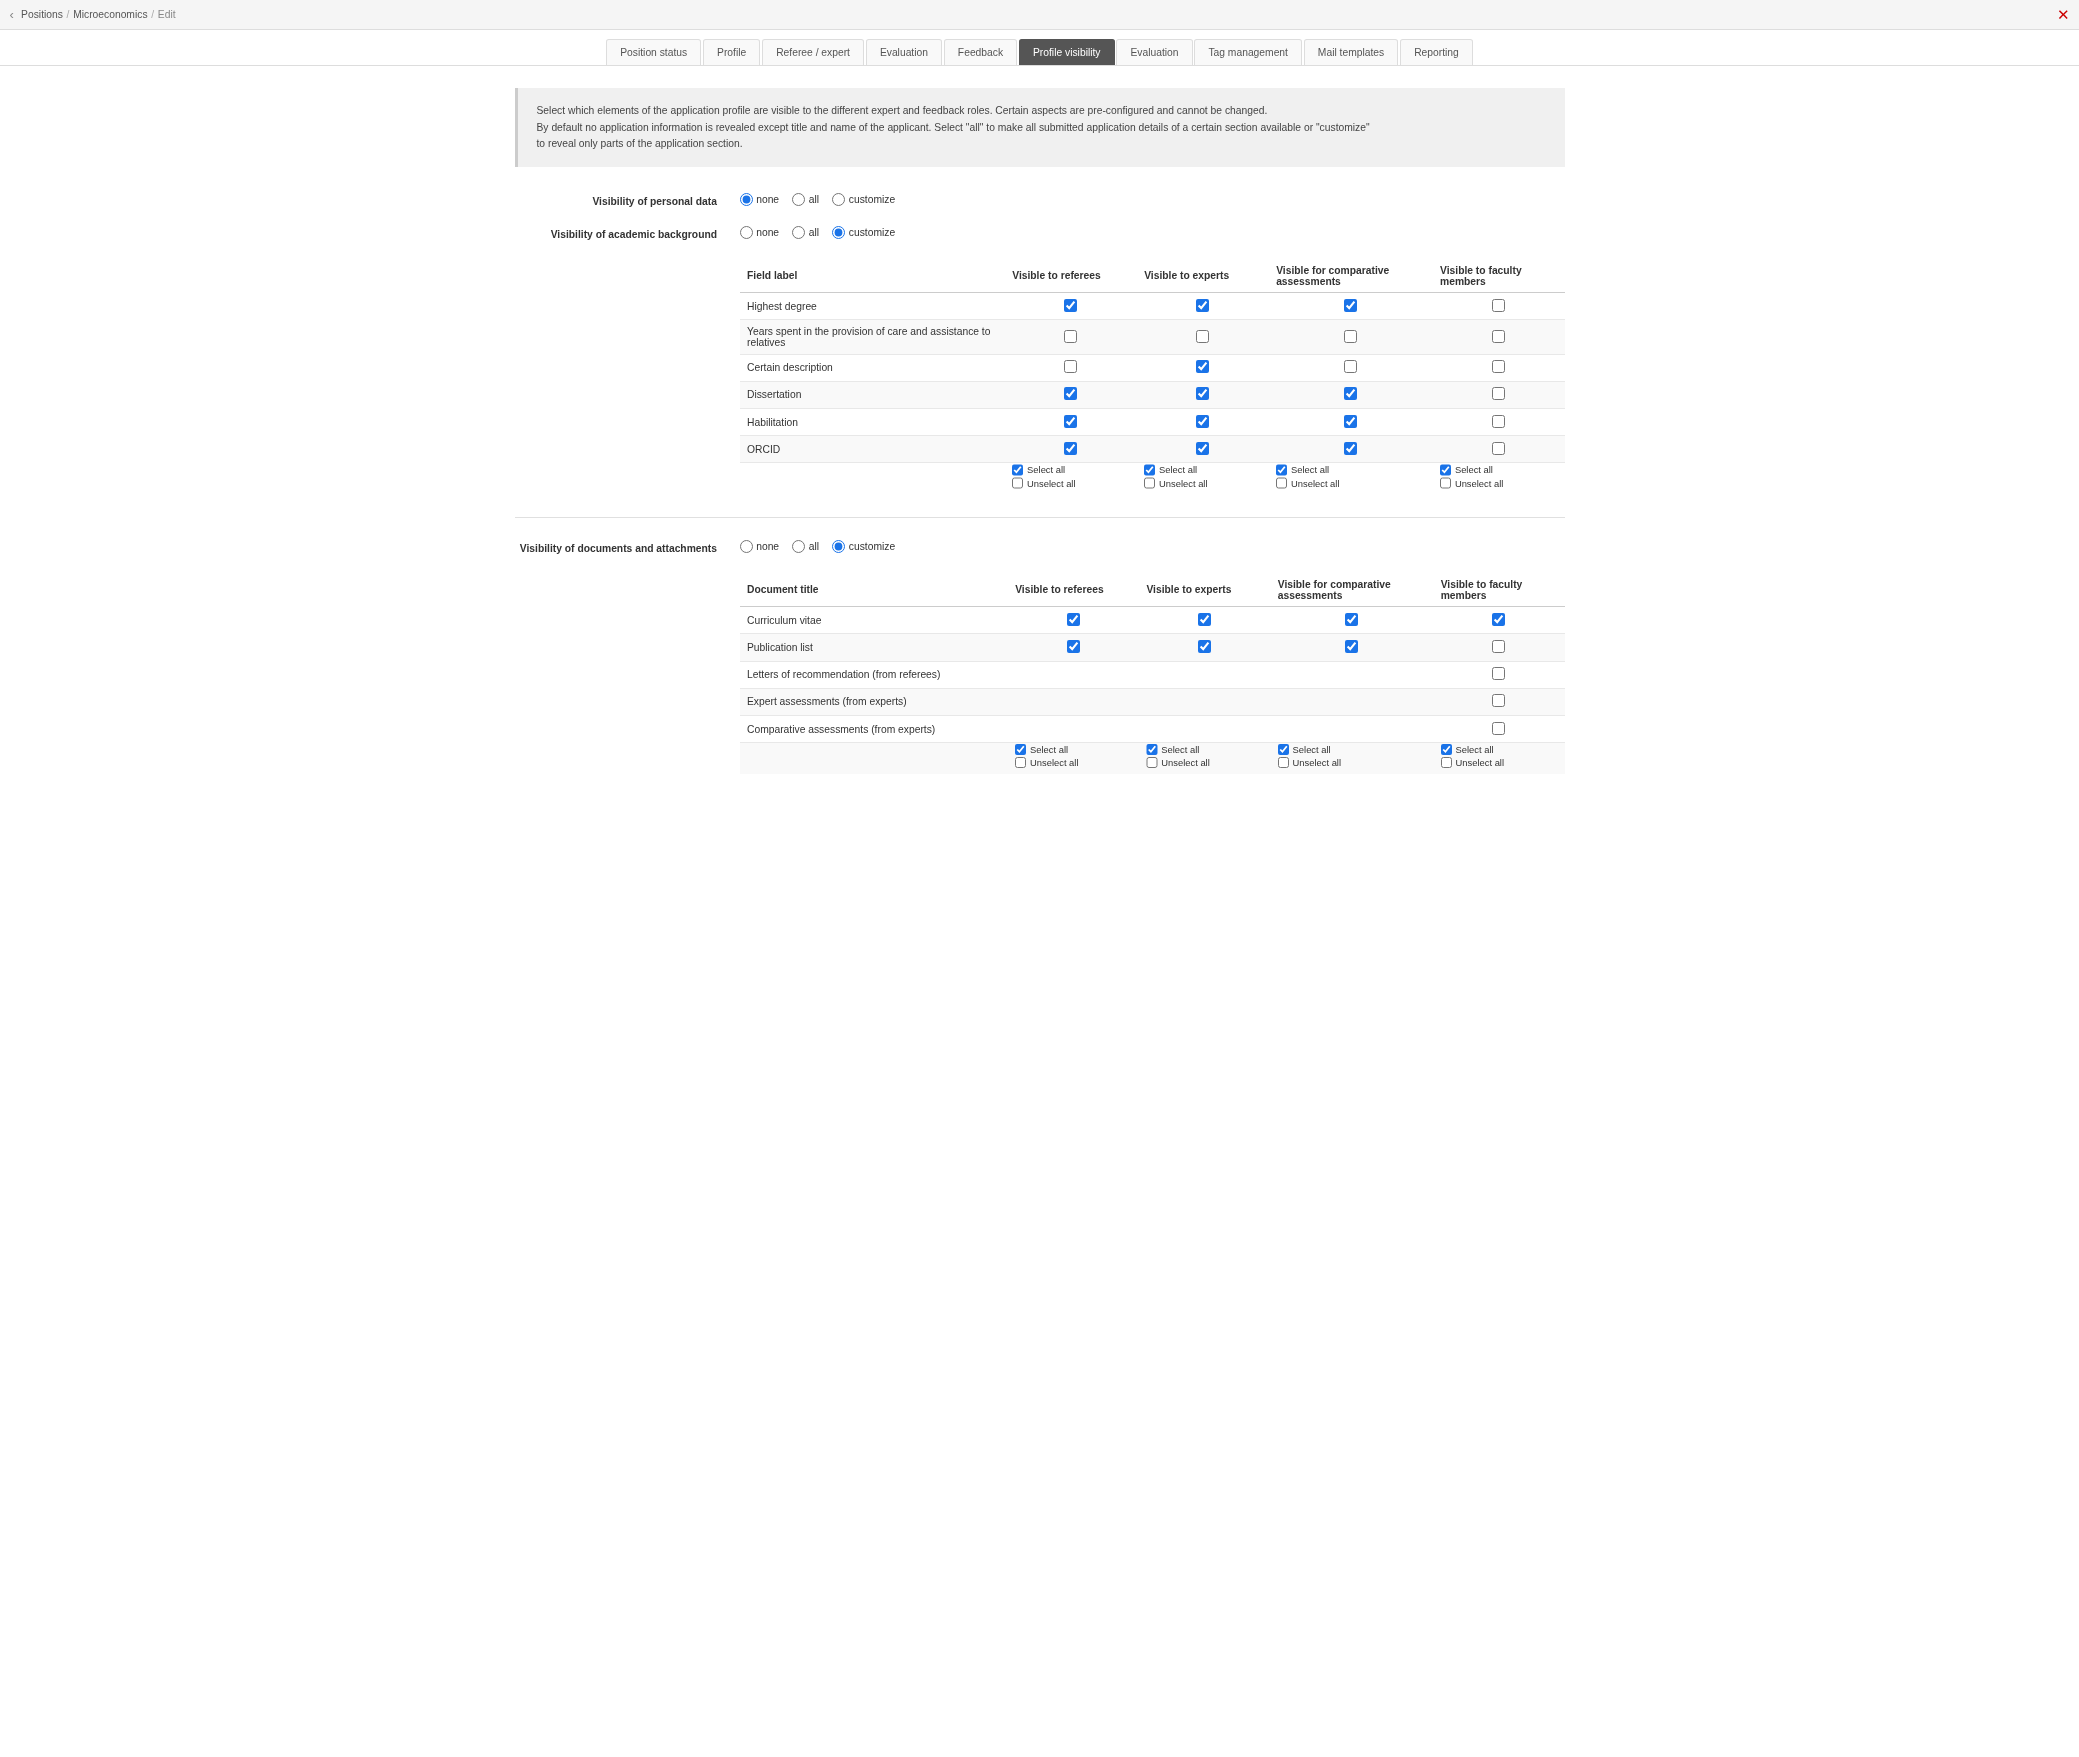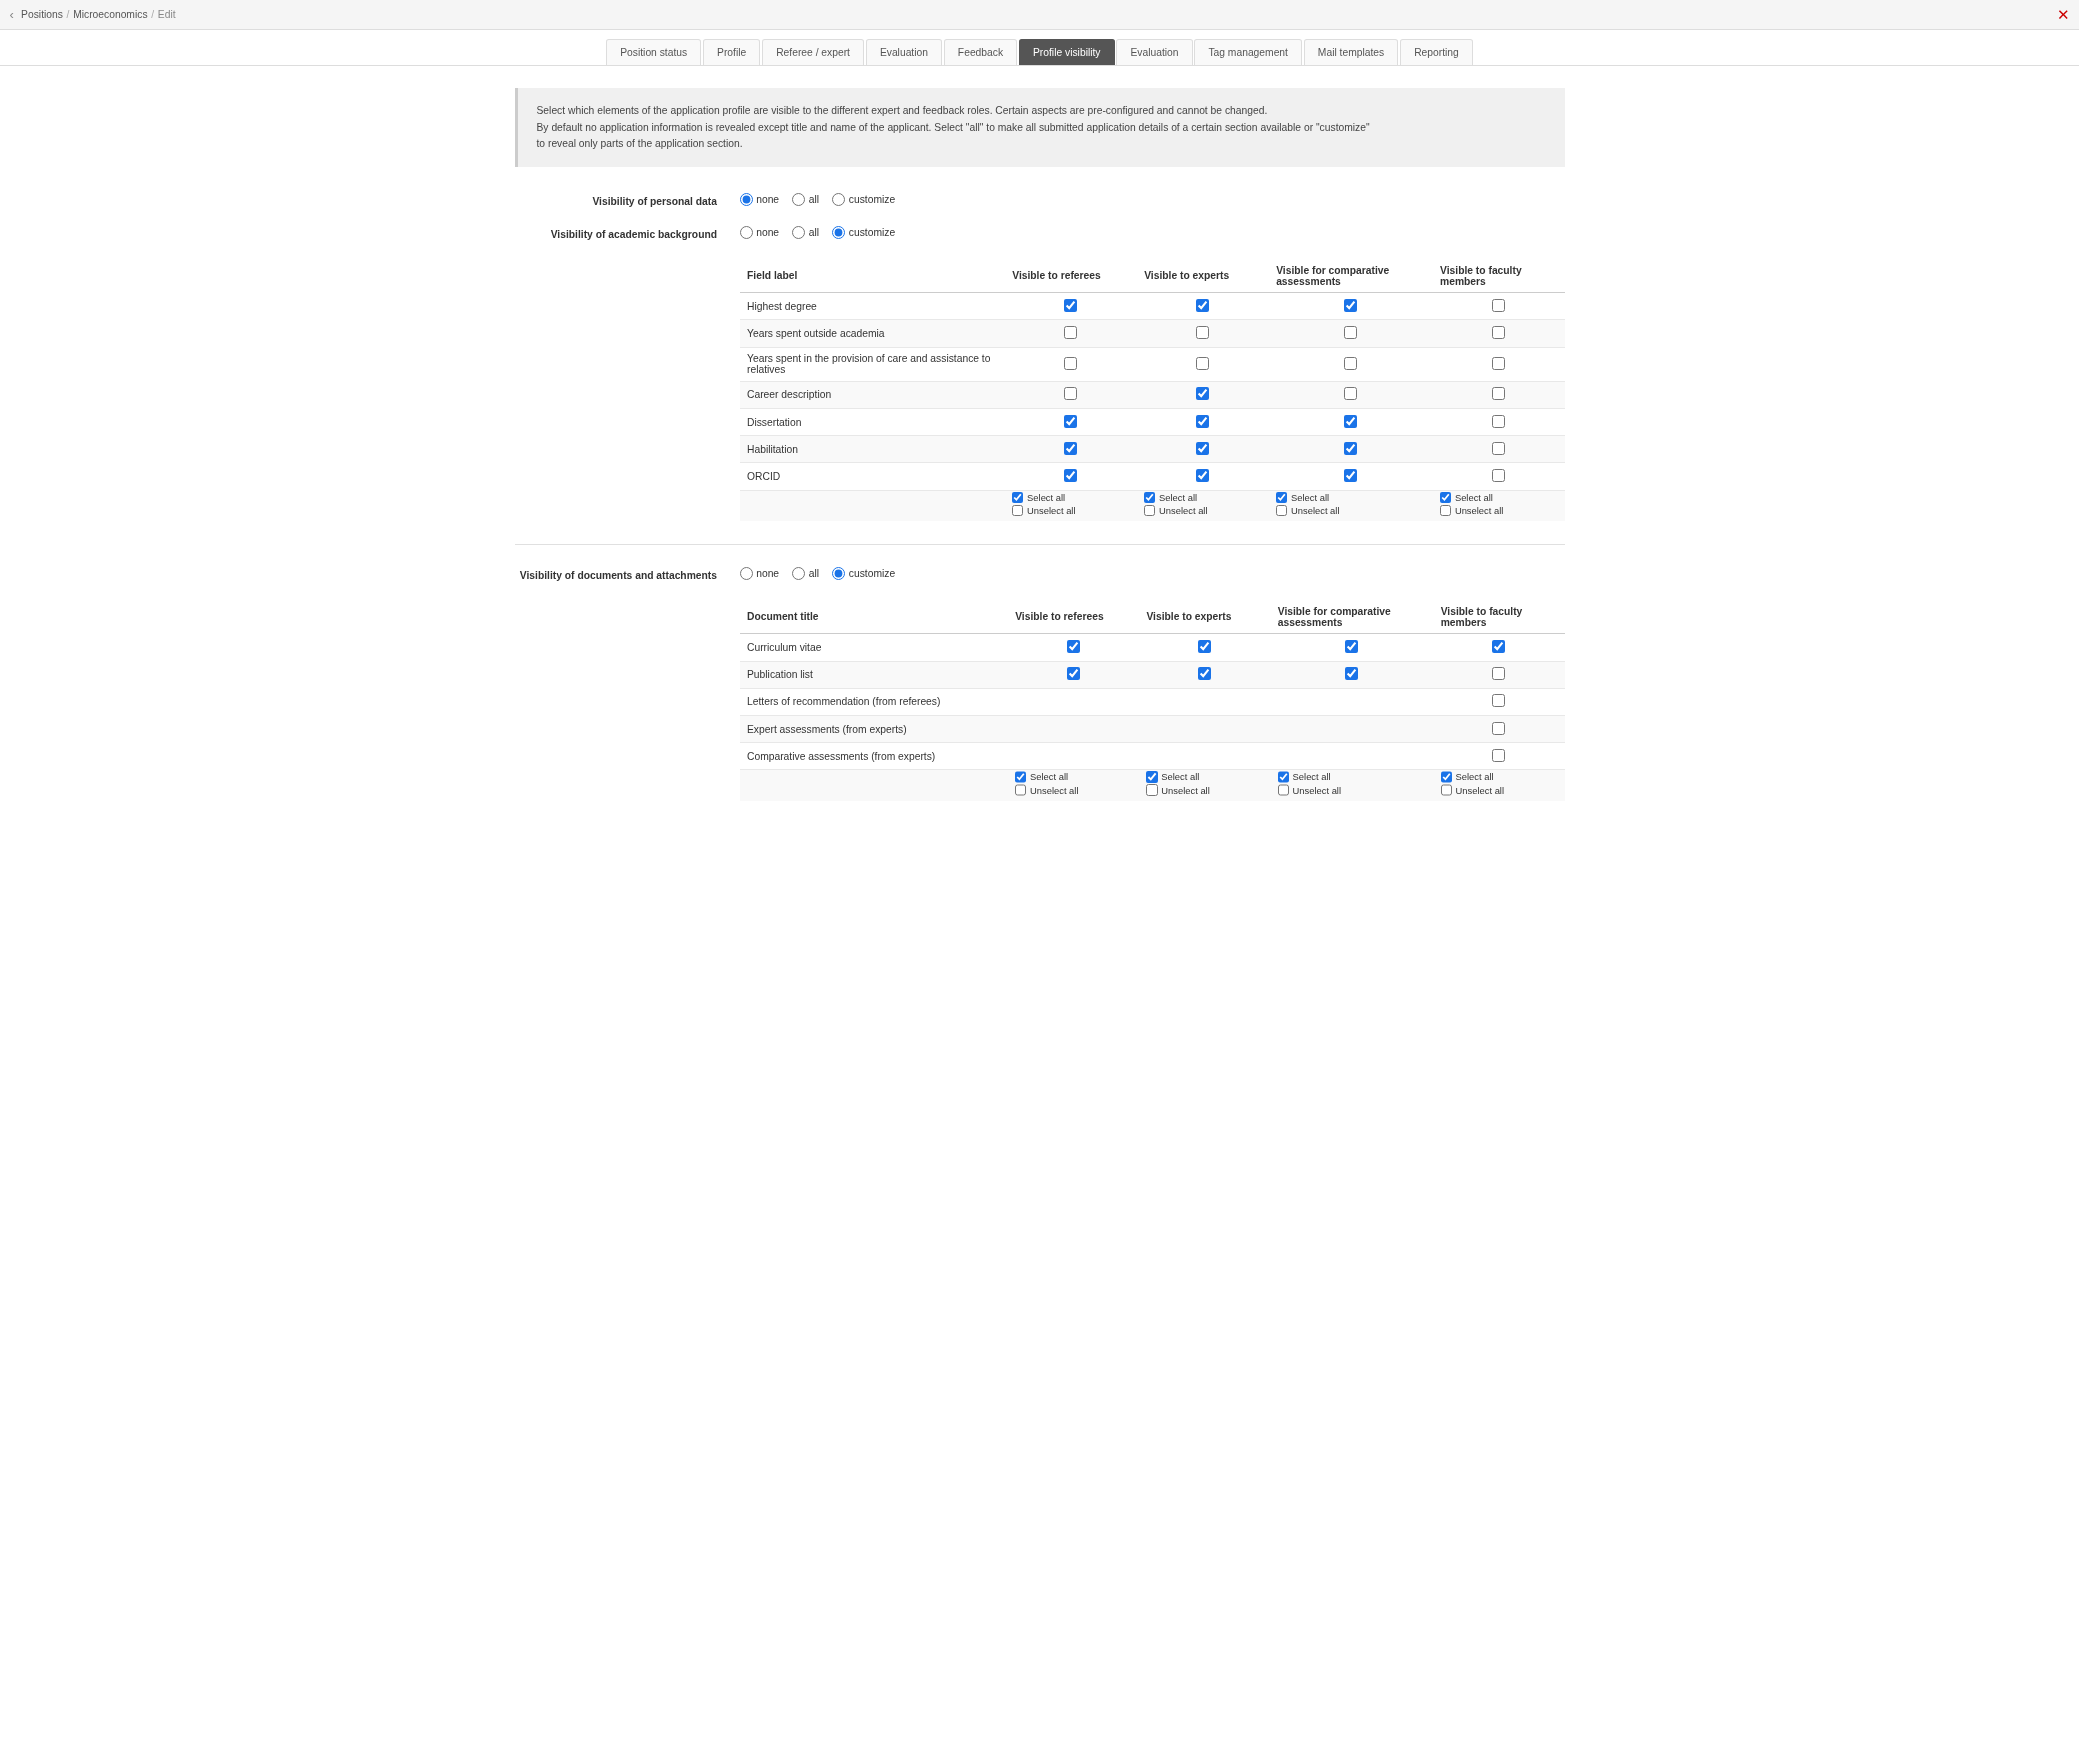--- a/index.html
+++ b/index.html
@@ -181,51 +181,36 @@
           <input type="checkbox" checked="" style="">
         </td>
             <td class="col-check-wide" style="text-align:center;">
           <input type="checkbox" checked="" style="">
         </td>
             <td class="col-check" style="text-align:center;">
           <input type="checkbox" style="">
         </td>
           </tr>
           <tr>
-            <td class="col-field">Years spent outside academia</td>
-            <td class="col-check" style="text-align:center;">
-          <input type="checkbox" style="">
-        </td>
-            <td class="col-check" style="text-align:center;">
-          <input type="checkbox" style="">
-        </td>
-            <td class="col-check-wide" style="text-align:center;">
-          <input type="checkbox" style="">
-        </td>
-            <td class="col-check" style="text-align:center;">
-          <input type="checkbox" style="">
-        </td>
-          </tr>
-          <tr>
             <td class="col-field">Years spent in the provision of care and assistance to relatives</td>
             <td class="col-check" style="text-align:center;">
           <input type="checkbox" style="">
         </td>
             <td class="col-check" style="text-align:center;">
           <input type="checkbox" style="">
         </td>
             <td class="col-check-wide" style="text-align:center;">
           <input type="checkbox" style="">
         </td>
             <td class="col-check" style="text-align:center;">
           <input type="checkbox" style="">
         </td>
           </tr>
           <tr>
-            <td class="col-field">Career description</td>
+            <td class="col-field">Certain description</td>
             <td class="col-check" style="text-align:center;">
           <input type="checkbox" style="">
         </td>
             <td class="col-check" style="text-align:center;">
           <input type="checkbox" checked="" style="">
         </td>
             <td class="col-check-wide" style="text-align:center;">
           <input type="checkbox" style="">
         </td>
             <td class="col-check" style="text-align:center;">

